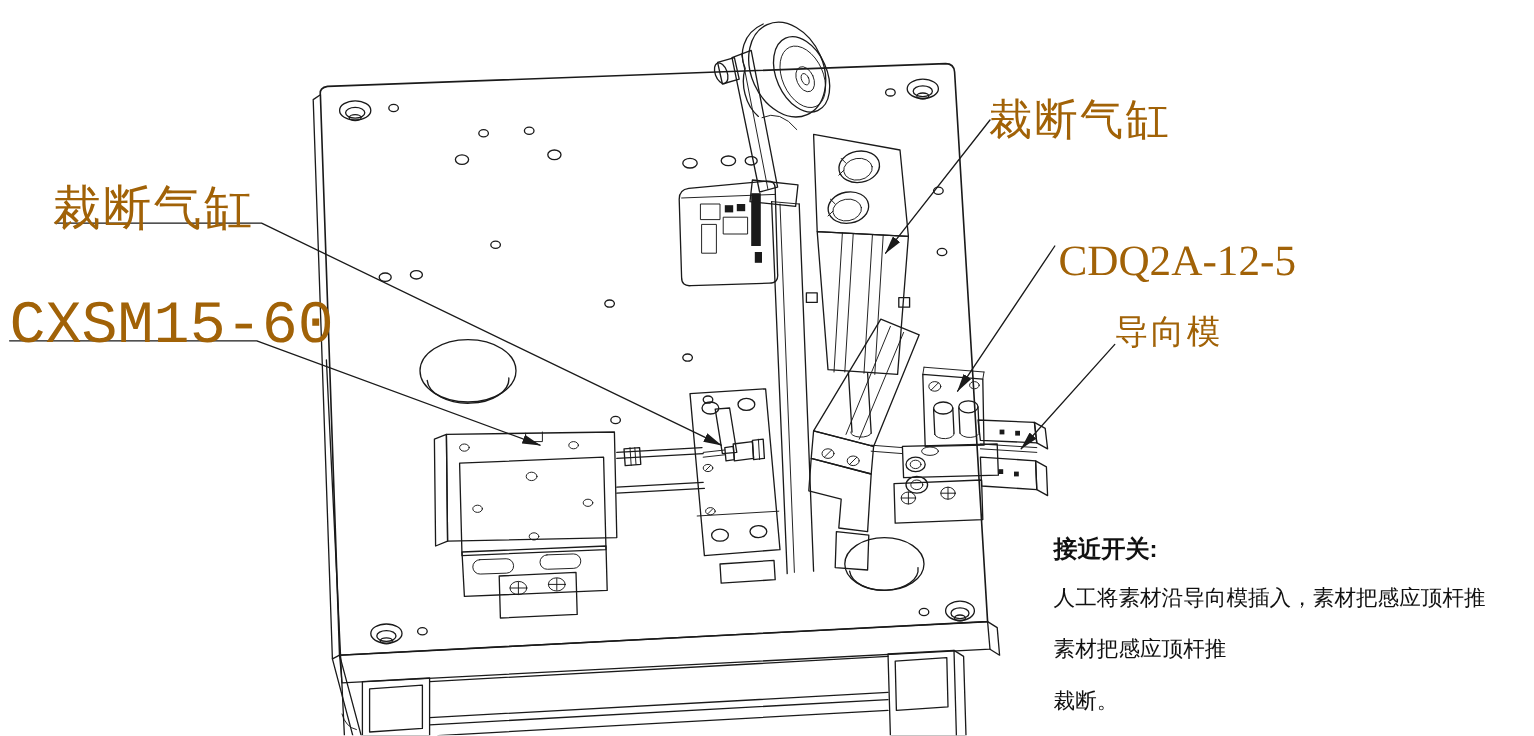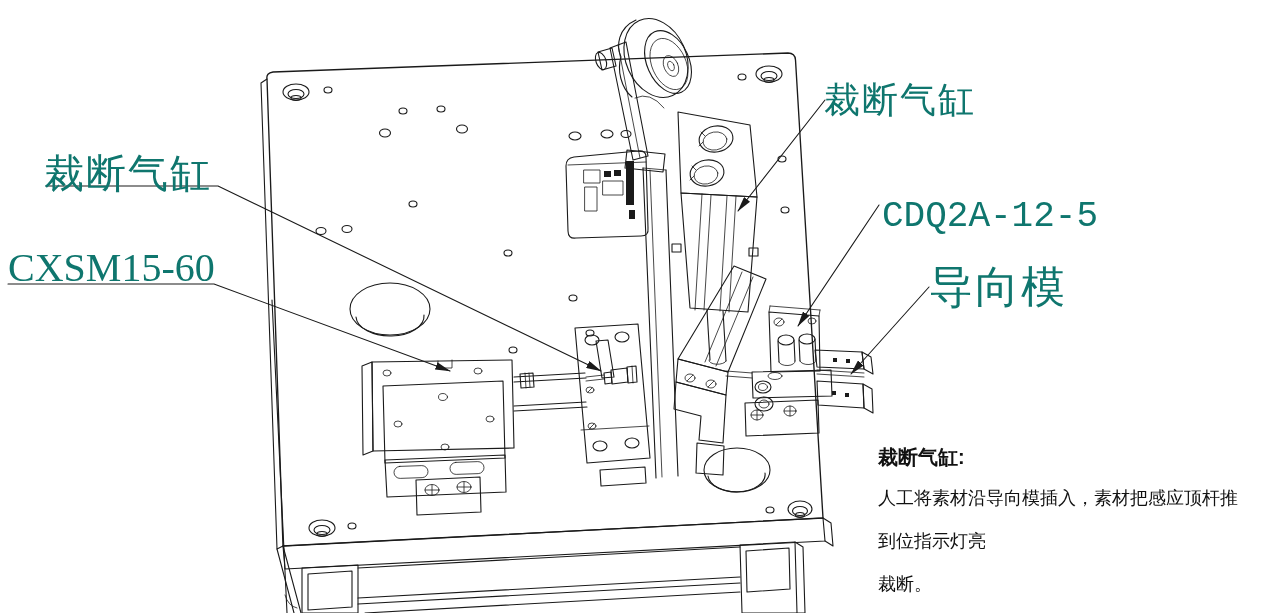--- a/index.html
+++ b/index.html
@@ -4,26 +4,26 @@
 <style>
   html,body{margin:0;padding:0;background:#fff;}
   #stage{position:relative;width:1278px;height:613px;background:#fff;overflow:hidden;
          font-family:"Liberation Serif","DejaVu Serif",serif;color:#111;}
   svg{position:absolute;left:0;top:0;}
   svg *{vector-effect:non-scaling-stroke;}
   .ln{stroke:#1a1a1a;fill:none;stroke-width:1.1;stroke-linejoin:round;stroke-linecap:round;}
   .thick{stroke-width:1.35;}
   .thin{stroke-width:0.8;}
   .dark{fill:#1a1a1a;stroke:none;}
-  .label{position:absolute;white-space:nowrap;color:#0f766e;}
+  .label{position:absolute;white-space:nowrap;color:#a16207;}
   #lb-proximity{left:44px;top:146px;font-size:40px;letter-spacing:2px;}
-  #lb-cxsm{left:8px;top:244px;font-size:40px;}
+  #lb-cxsm{left:8px;top:244px;font-size:50px;font-family:Liberation Mono, monospace;}
   #lb-cut{left:824px;top:76px;font-size:36px;letter-spacing:2px;}
-  #lb-cdq{left:882px;top:196px;font-size:36px;font-family:Liberation Mono, monospace;}
-  #lb-guide{left:929px;top:258px;font-size:44px;letter-spacing:2px;}
+  #lb-cdq{left:882px;top:196px;font-size:36px;}
+  #lb-guide{left:929px;top:258px;font-size:28px;letter-spacing:2px;}
   #principle{position:absolute;left:878px;top:444px;width:390px;
              font-family:"Liberation Sans","DejaVu Sans",sans-serif;}
   #principle .p-title{font-size:20px;font-weight:bold;margin-bottom:8px;}
   #principle .p-line{font-size:18px;line-height:32px;margin-top:11px;}
 </style>
 </head>
 <body>
 
 <div id="stage">
 
@@ -253,19 +253,19 @@
   </g>
 </svg>
 
 <div class="label" id="lb-proximity">裁断气缸</div>
 <div class="label" id="lb-cxsm">CXSM15-60</div>
 <div class="label" id="lb-cut">裁断气缸</div>
 <div class="label" id="lb-cdq">CDQ2A-12-5</div>
 <div class="label" id="lb-guide">导向模</div>
 
 <div id="principle">
-  <div class="p-title">裁断气缸:</div>
+  <div class="p-title">接近开关:</div>
   <div class="p-line">人工将素材沿导向模插入，素材把感应顶杆推</div>
-  <div class="p-line">到位指示灯亮</div>
+  <div class="p-line">素材把感应顶杆推</div>
   <div class="p-line">裁断。</div>
 </div>
 
 </div>
 
 </body></html>

